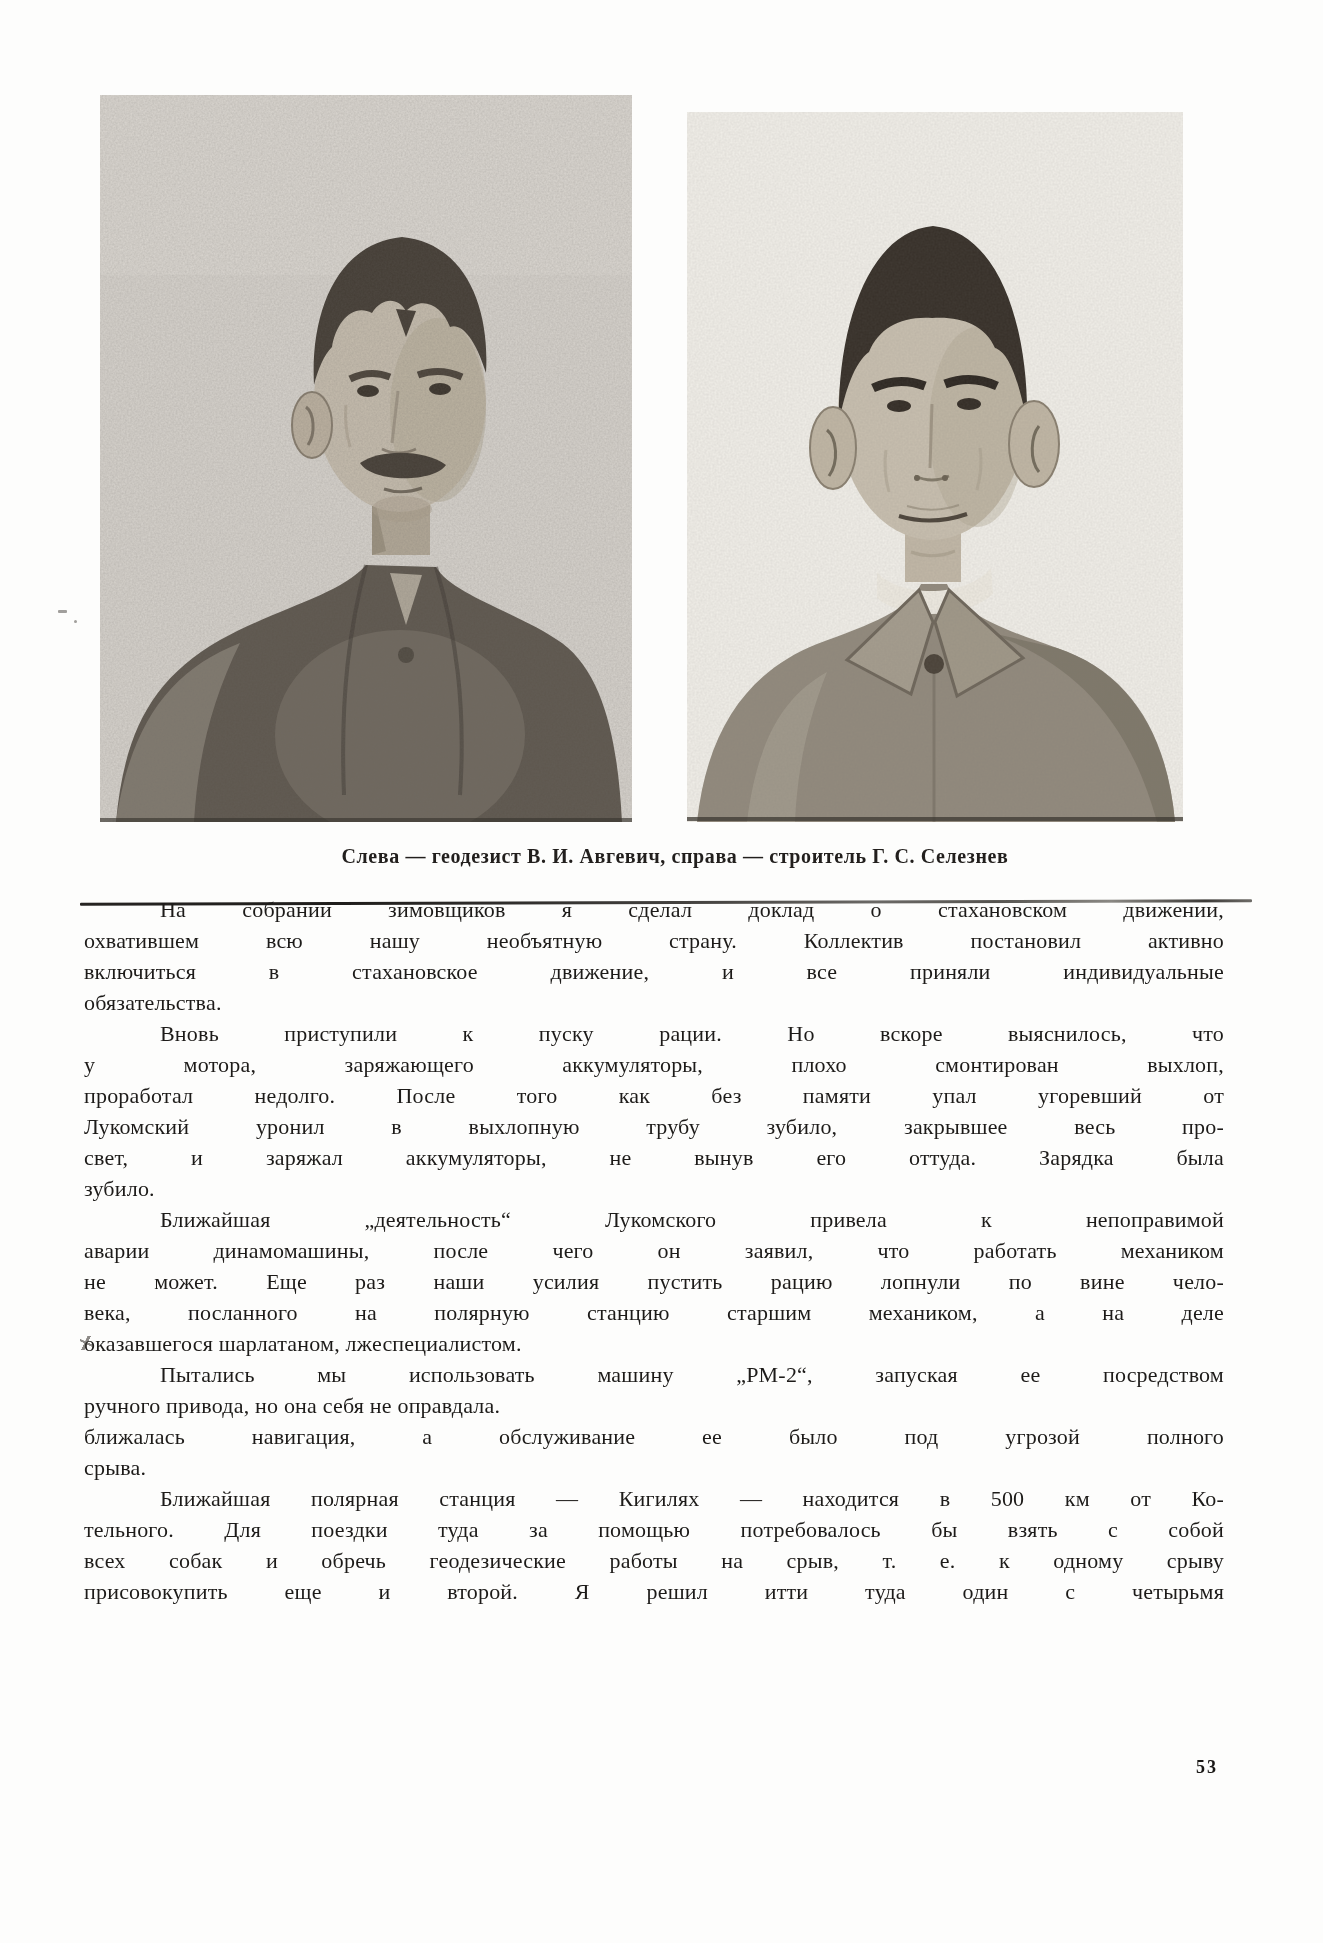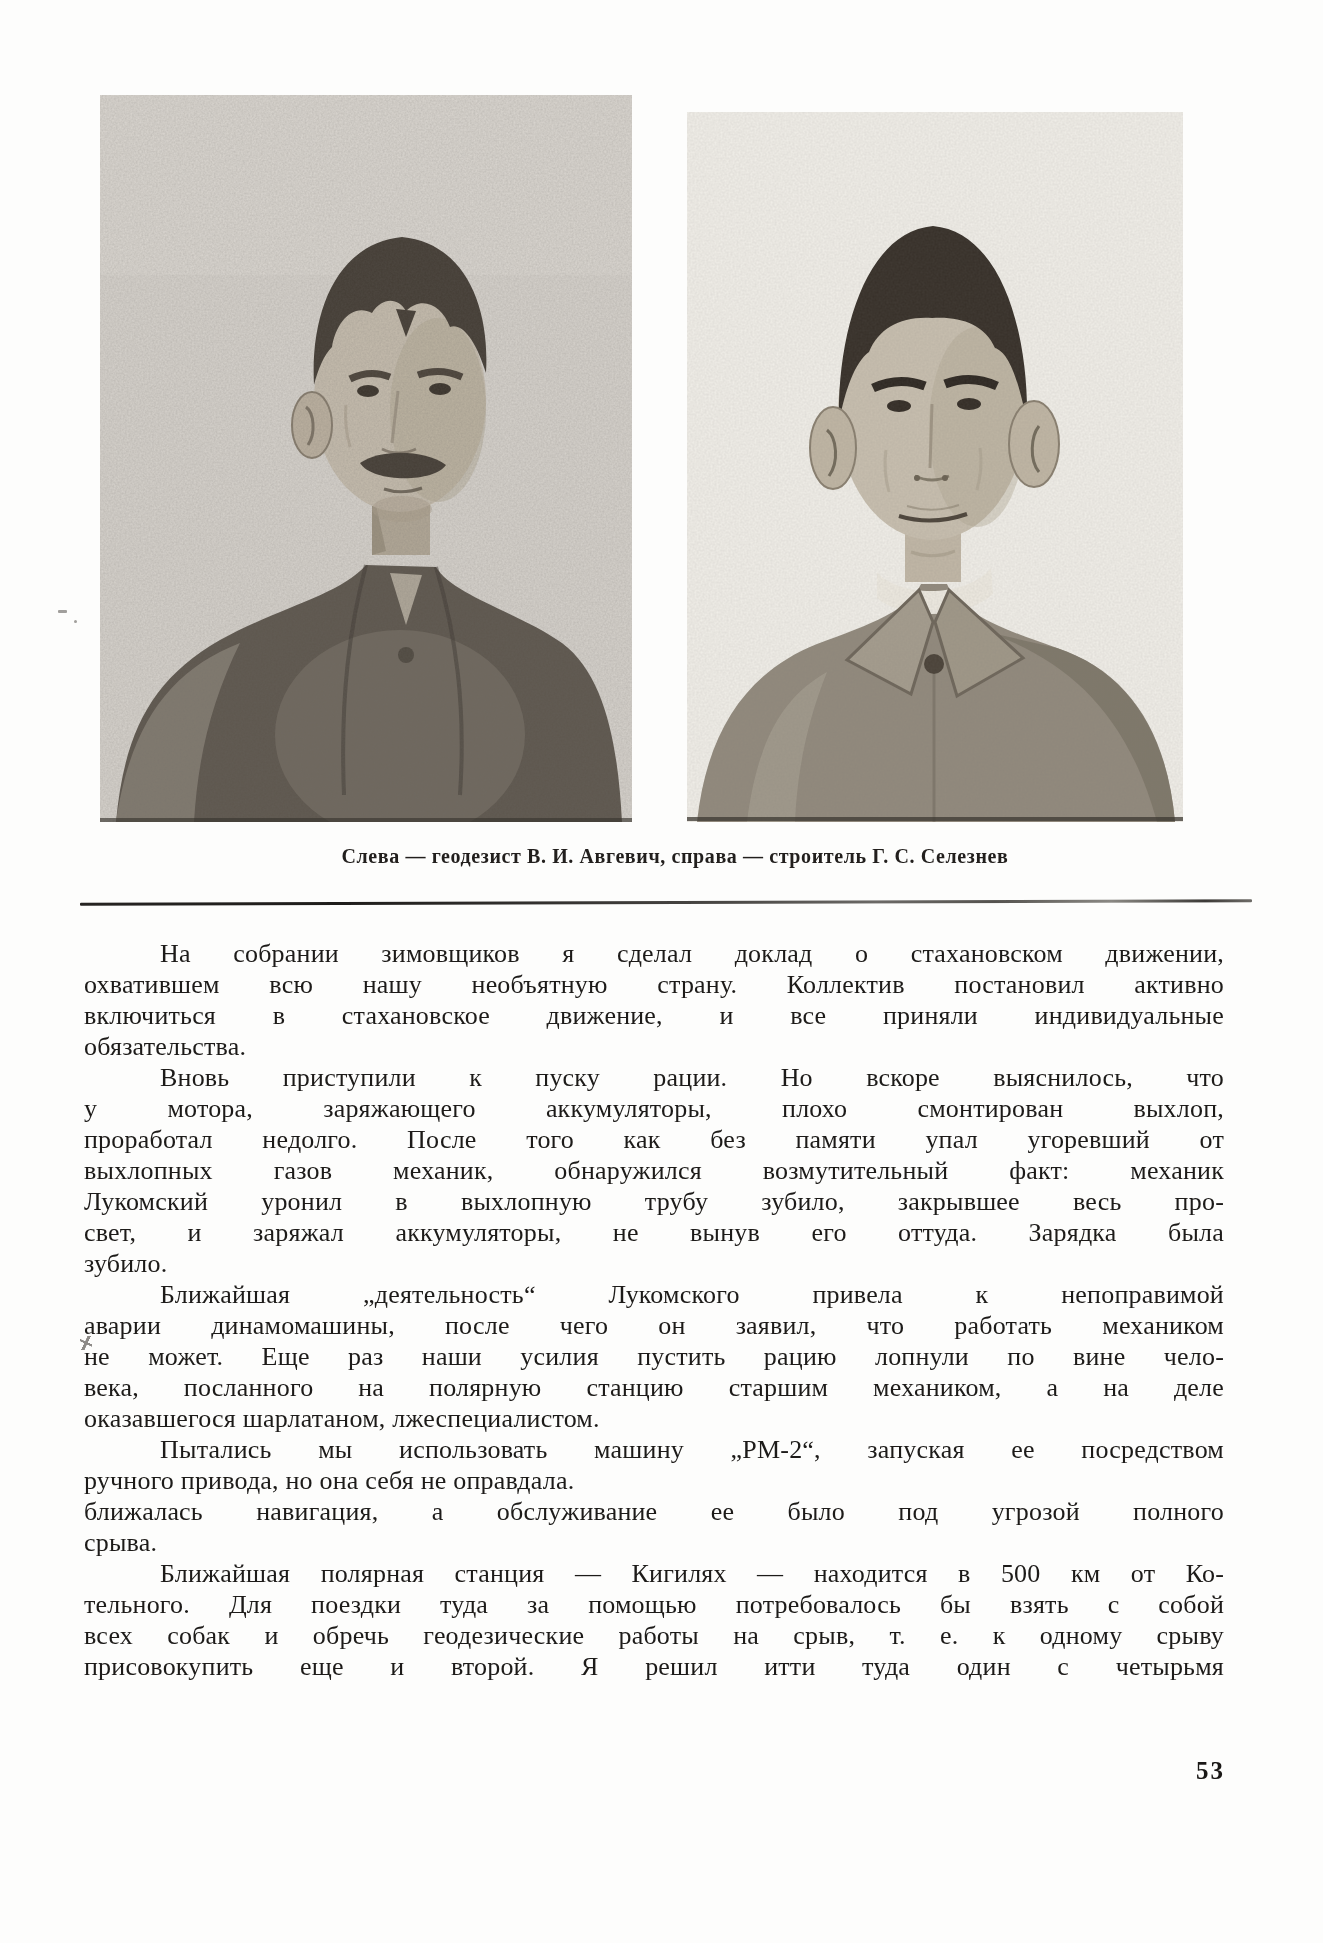--- a/index.html
+++ b/index.html
@@ -25,33 +25,33 @@
   .caption .cap-in{margin-left:37px;}
   
   .rule{
     position:absolute;left:80px;top:901px;width:1172px;height:3px;
     background:linear-gradient(90deg,#262422 0%,#1f1d1b 22%,#343230 40%,#4a4845 55%,#6b6966 68%,#55534f 78%,#8a8883 88%,#3c3a37 96%,#6e6c68 100%);
     transform:rotate(-0.18deg);
     border-radius:1px;
   }
   
   .bodytext{
-    position:absolute;left:84px;top:938px;width:1140px;
-    font-size:26px;line-height:31px;letter-spacing:0.2px;
+    position:absolute;left:84px;top:894px;width:1140px;
+    font-size:22px;line-height:31px;letter-spacing:0.2px;
   }
   .bline{
     text-align:justify;text-align-last:justify;
     height:31px;overflow:hidden;white-space:normal;
   }
   .bline.ind{padding-left:76px;}
   .bline.end{text-align-last:left;}
   
   .pageno{
     position:absolute;left:1196px;top:1757px;
-    font-size:25px;font-weight:700;letter-spacing:2px;color:#1a1816;
+    font-size:18px;font-weight:700;letter-spacing:2px;color:#1a1816;
   }
   
   .smudge{
     position:absolute;left:80px;top:1336px;width:12px;height:14px;opacity:.6;
     background:
       linear-gradient(115deg,transparent 40%,#433f3a 42%,#433f3a 58%,transparent 60%),
       linear-gradient(25deg,transparent 44%,#433f3a 46%,#433f3a 56%,transparent 58%);
   }
   .speck{
     position:absolute;background:#56524d;opacity:.55;border-radius:1px;
@@ -165,21 +165,20 @@
     <p style="margin:0">
       <span class="bline ind" style="display:block">На собрании зимовщиков я сделал доклад о стахановском движении,</span>
       <span class="bline" style="display:block">охватившем всю нашу необъятную страну. Коллектив постановил активно</span>
       <span class="bline" style="display:block">включиться в стахановское движение, и все приняли индивидуальные</span>
       <span class="bline end" style="display:block">обязательства.</span>
     </p>
     <p style="margin:0">
       <span class="bline ind" style="display:block">Вновь приступили к пуску рации. Но вскоре выяснилось, что</span>
       <span class="bline" style="display:block">у мотора, заряжающего аккумуляторы, плохо смонтирован выхлоп,</span>
       <span class="bline" style="display:block">проработал недолго. После того как без памяти упал угоревший от</span>
-      <span class="bline" style="display:block">выхлопных газов механик, обнаружился возмутительный факт: механик</span>
       <span class="bline" style="display:block">Лукомский уронил в выхлопную трубу зубило, закрывшее весь про-</span>
       <span class="bline" style="display:block">свет, и заряжал аккумуляторы, не вынув его оттуда. Зарядка была</span>
       <span class="bline end" style="display:block">зубило.</span>
     </p>
     <p style="margin:0">
       <span class="bline ind" style="display:block">Ближайшая „деятельность“ Лукомского привела к непоправимой</span>
       <span class="bline" style="display:block">аварии динамомашины, после чего он заявил, что работать механиком</span>
       <span class="bline" style="display:block">не может. Еще раз наши усилия пустить рацию лопнули по вине чело-</span>
       <span class="bline" style="display:block">века, посланного на полярную станцию старшим механиком, а на деле</span>
       <span class="bline end" style="display:block">оказавшегося шарлатаном, лжеспециалистом.</span>

